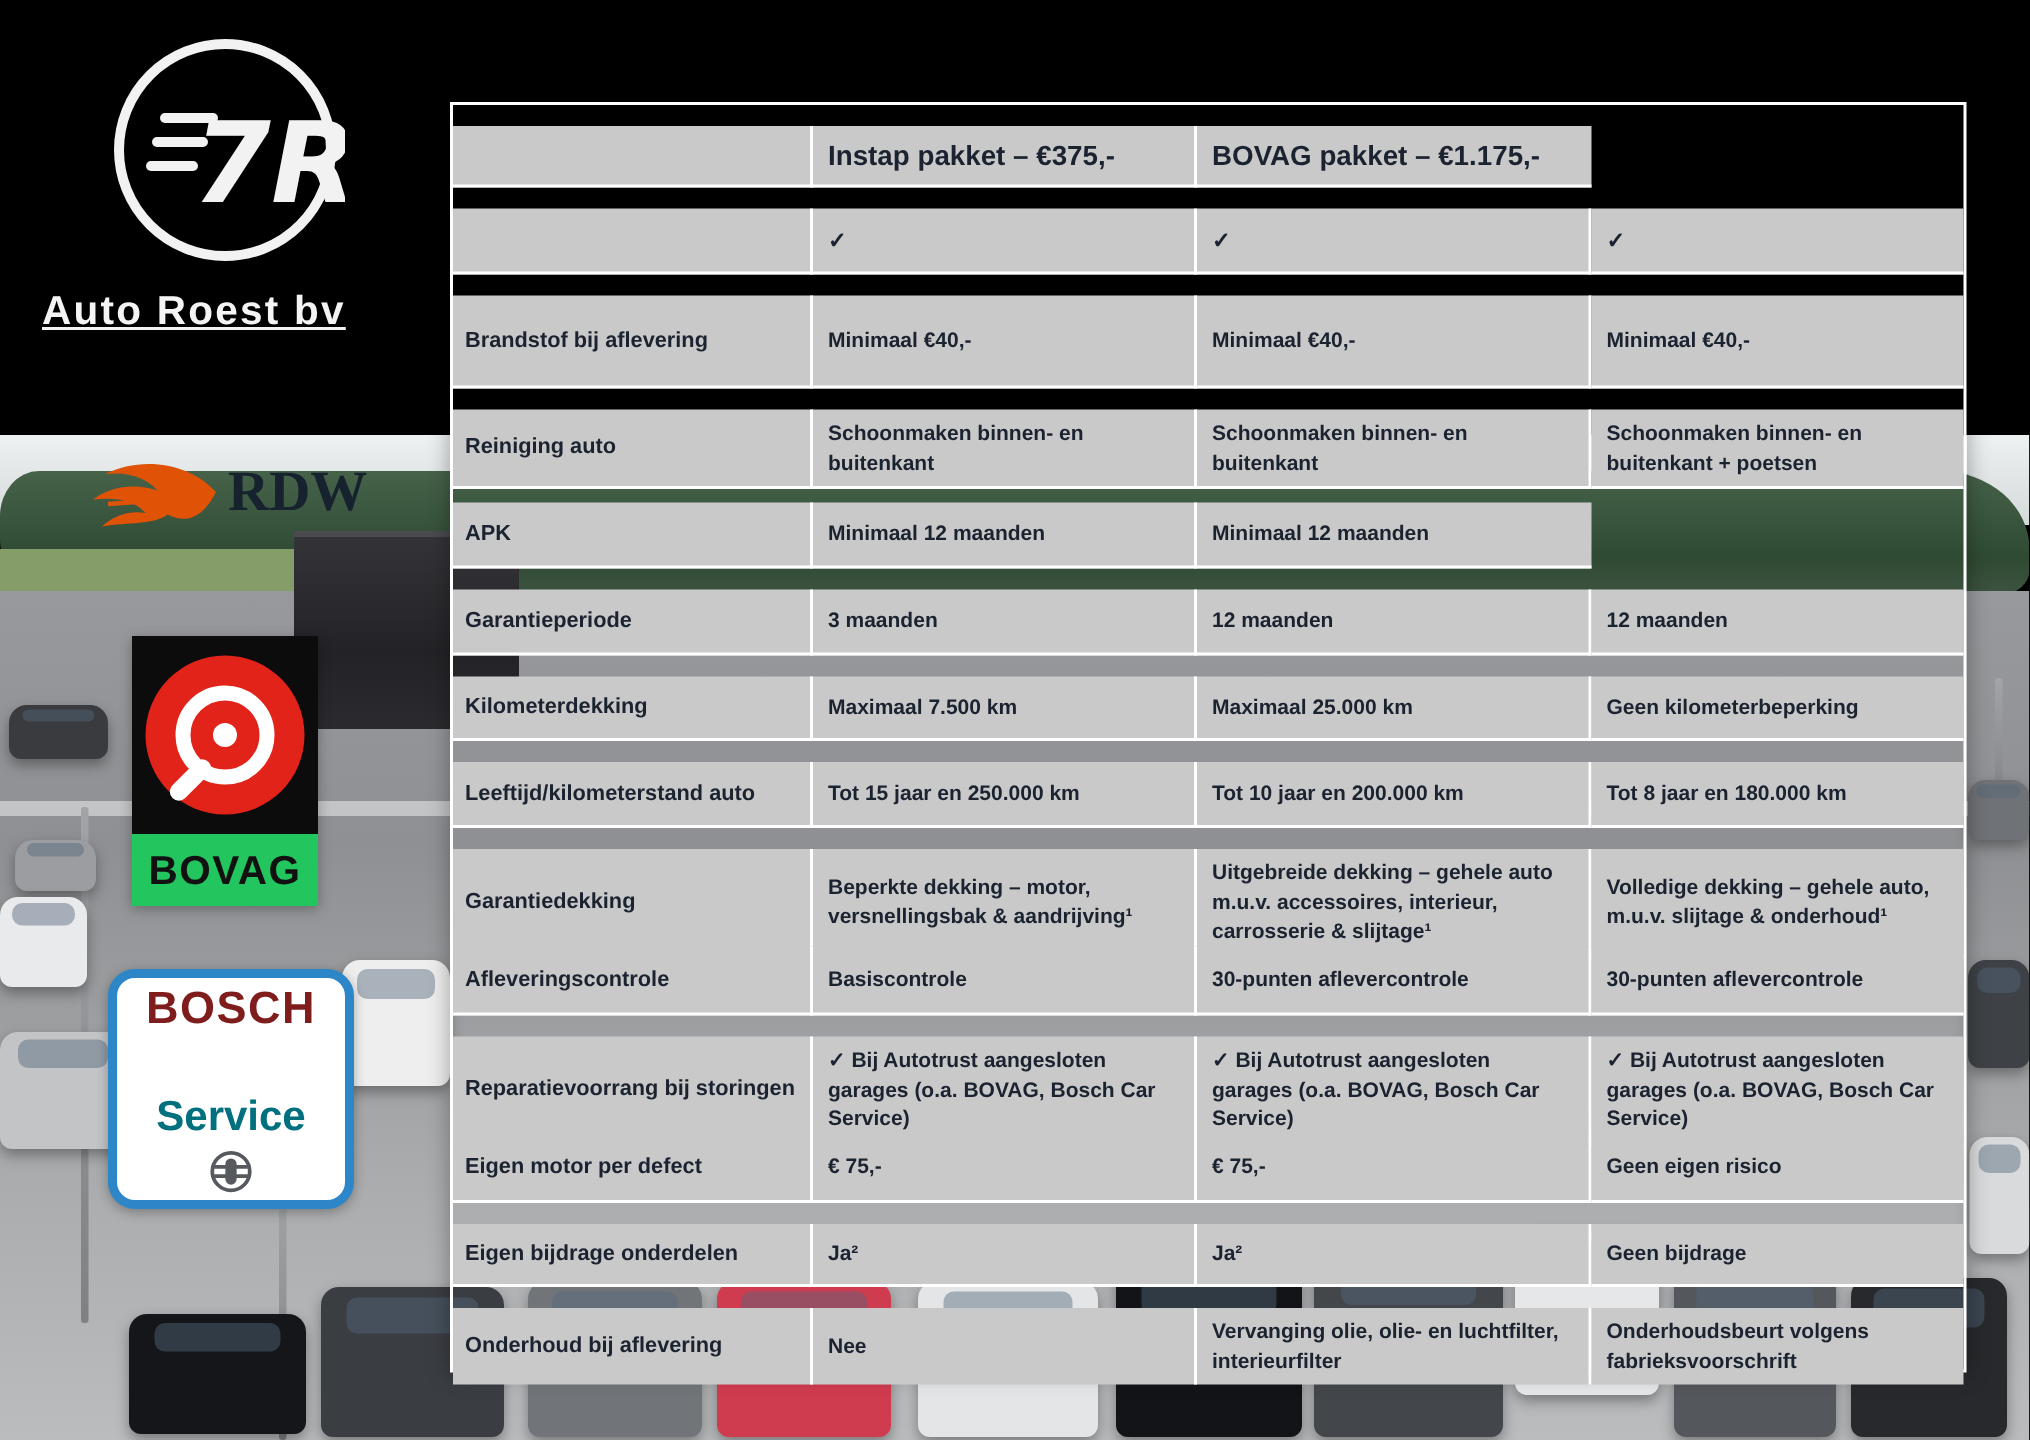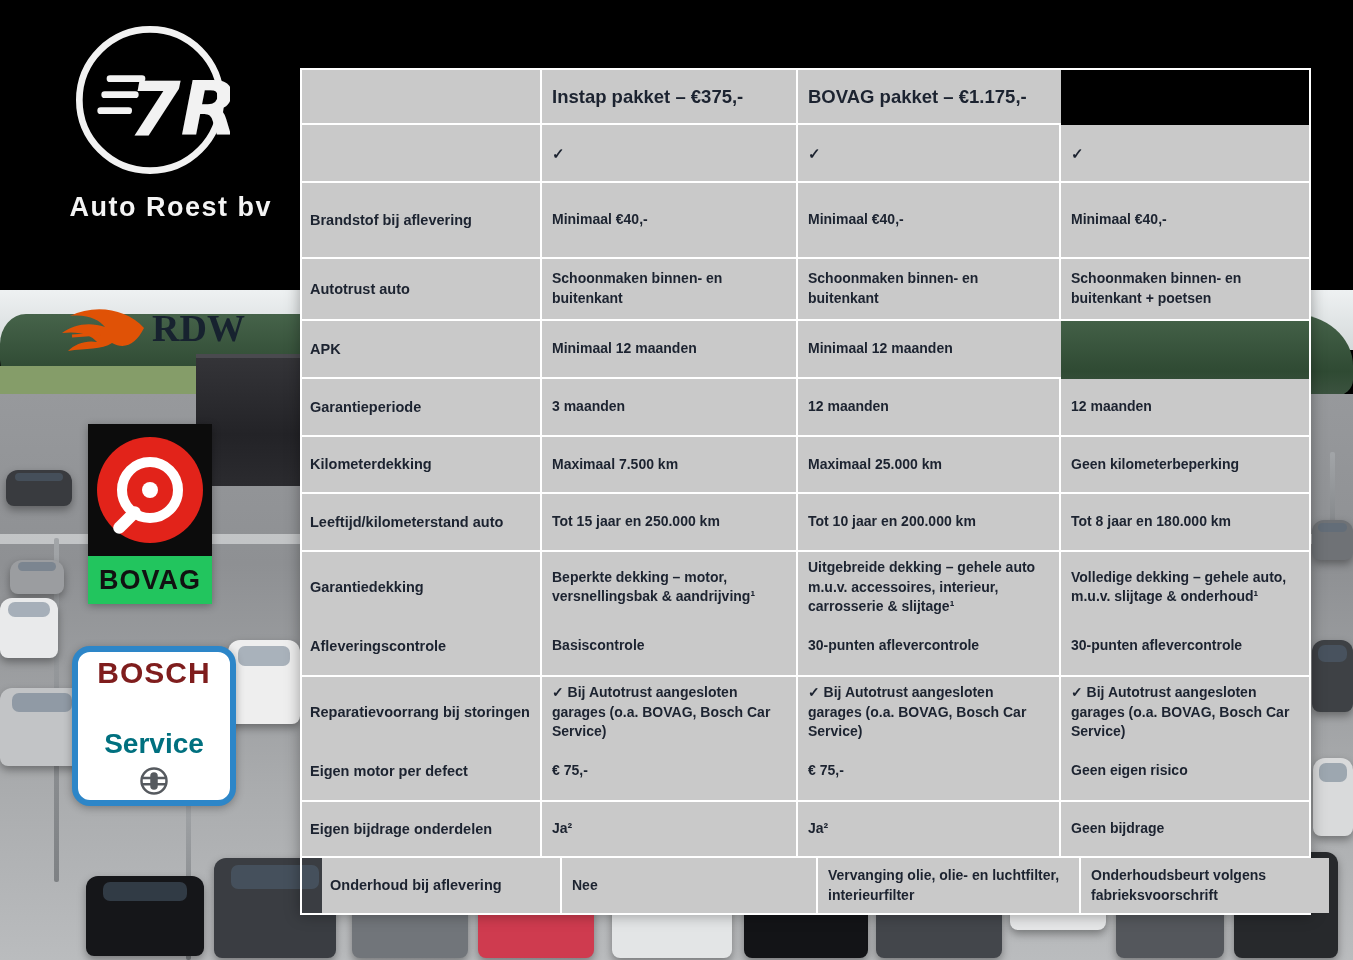--- a/index.html
+++ b/index.html
@@ -20,21 +20,21 @@
   .building{position:absolute;left:196px;top:354px;width:150px;height:128px;
             background:linear-gradient(180deg,#343438 0%,#232327 60%,#2b2b2f 100%);
             border-top:4px solid #4a4a4f;}
   .pole{position:absolute;width:5px;background:linear-gradient(180deg,#a2a5a8,#7e8184);border-radius:2px;}
   .car{position:absolute;border-radius:12px 12px 8px 8px;box-shadow:0 4px 9px rgba(0,0,0,.35);}
   .car::after{content:"";position:absolute;left:14%;right:14%;top:7%;height:24%;
               background:rgba(85,105,125,.45);border-radius:7px;}
 
   
   .black-band{position:absolute;left:0;top:0;width:100%;height:290px;background:#000;}
-  .brand{position:absolute;left:28px;top:20px;width:244px;text-align:right;color:#f2f2f2;}
+  .brand{position:absolute;left:28px;top:20px;width:244px;text-align:left;color:#f2f2f2;text-decoration:underline;}
   .brand .monogram{display:block;margin:0 auto;}
   .brand-name{margin-top:12px;font-size:27px;font-weight:700;letter-spacing:1.5px;color:#f4f4f4;}
 
   
   .rdw{position:absolute;left:52px;top:306px;display:flex;align-items:flex-start;gap:4px;}
   .rdw-text{font-family:"Liberation Serif",serif;font-weight:700;font-size:38px;color:#17222f;}
 
   .bovag{position:absolute;left:88px;top:424px;width:124px;box-shadow:0 2px 8px rgba(0,0,0,.3);}
   .bovag-top{position:relative;height:132px;background:#0c0c0c;display:flex;align-items:center;justify-content:center;}
   .bovag-circle{position:relative;width:106px;height:106px;border-radius:50%;background:#e2231a;}
@@ -53,40 +53,40 @@
   .bosch-name{font-weight:800;font-size:30px;letter-spacing:1px;color:#7f1d1d;}
   .bosch-sub{font-weight:700;font-size:28px;color:#00707f;margin-top:36px;}
   .bosch-symbol{margin-top:4px;}
 
   
   .pkg-table{position:absolute;left:300px;top:68px;width:1007px;border:2px solid #fff;
              box-sizing:content-box;box-shadow:0 0 14px rgba(0,0,0,.35);}
   .trow{display:grid;grid-template-columns:240px 256px 263px 248px;}
   .tcell{background:#c9c9c9;border-right:2px solid #fff;border-bottom:2px solid #fff;
          display:flex;align-items:center;padding:6px 10px;box-sizing:border-box;
-         font-weight:700;color:#1c2330;font-size:14px;line-height:1.4;}
+         font-weight:700;color:#1c2330;font-size:14px;line-height:1.4;margin-top:14px;}
   .trow .tcell:last-child{border-right:none;}
   .trow:last-child .tcell{border-bottom:none;}
   .tlabel{font-size:14.5px;padding-left:8px;}
   .head{font-size:18.5px;white-space:nowrap;overflow:hidden;}
   .check{font-size:15px;}
   .trow:nth-child(1){height:55px;}
   .trow:nth-child(2){height:58px;}
   .trow:nth-child(3){height:76px;}
   .trow:nth-child(4){height:62px;}
   .trow:nth-child(5){height:58px;}
   .trow:nth-child(6){height:58px;}
   .trow:nth-child(7){height:57px;}
   .trow:nth-child(8){height:58px;}
   .trow:nth-child(9){height:65px;}
   .trow:nth-child(10){height:60px;}
   .trow:nth-child(11){height:65px;}
   .trow:nth-child(12){height:60px;}
   .trow:nth-child(13){height:56px;}
-  .trow:nth-child(14){height:55px;padding-left:20px;}
+  .trow:nth-child(14){height:55px;}
 </style>
 </head>
 <body>
 
 <div id="stage">
 
   <div class="bgphoto">
     <div class="sky"></div>
     <div class="trees"></div>
     <div class="field"></div>
@@ -184,21 +184,21 @@
     </div>
 
     <div class="trow">
       <div class="tcell tlabel">Brandstof bij aflevering</div>
       <div class="tcell">Minimaal €40,-</div>
       <div class="tcell">Minimaal €40,-</div>
       <div class="tcell">Minimaal €40,-</div>
     </div>
 
     <div class="trow">
-      <div class="tcell tlabel">Autotrust auto</div>
+      <div class="tcell tlabel">Reiniging auto</div>
       <div class="tcell">Schoonmaken binnen- en buitenkant</div>
       <div class="tcell">Schoonmaken binnen- en buitenkant</div>
       <div class="tcell">Schoonmaken binnen- en buitenkant + poetsen</div>
     </div>
 
     <div class="trow">
       <div class="tcell tlabel">APK</div>
       <div class="tcell">Minimaal 12 maanden</div>
       <div class="tcell">Minimaal 12 maanden</div>
     </div>

